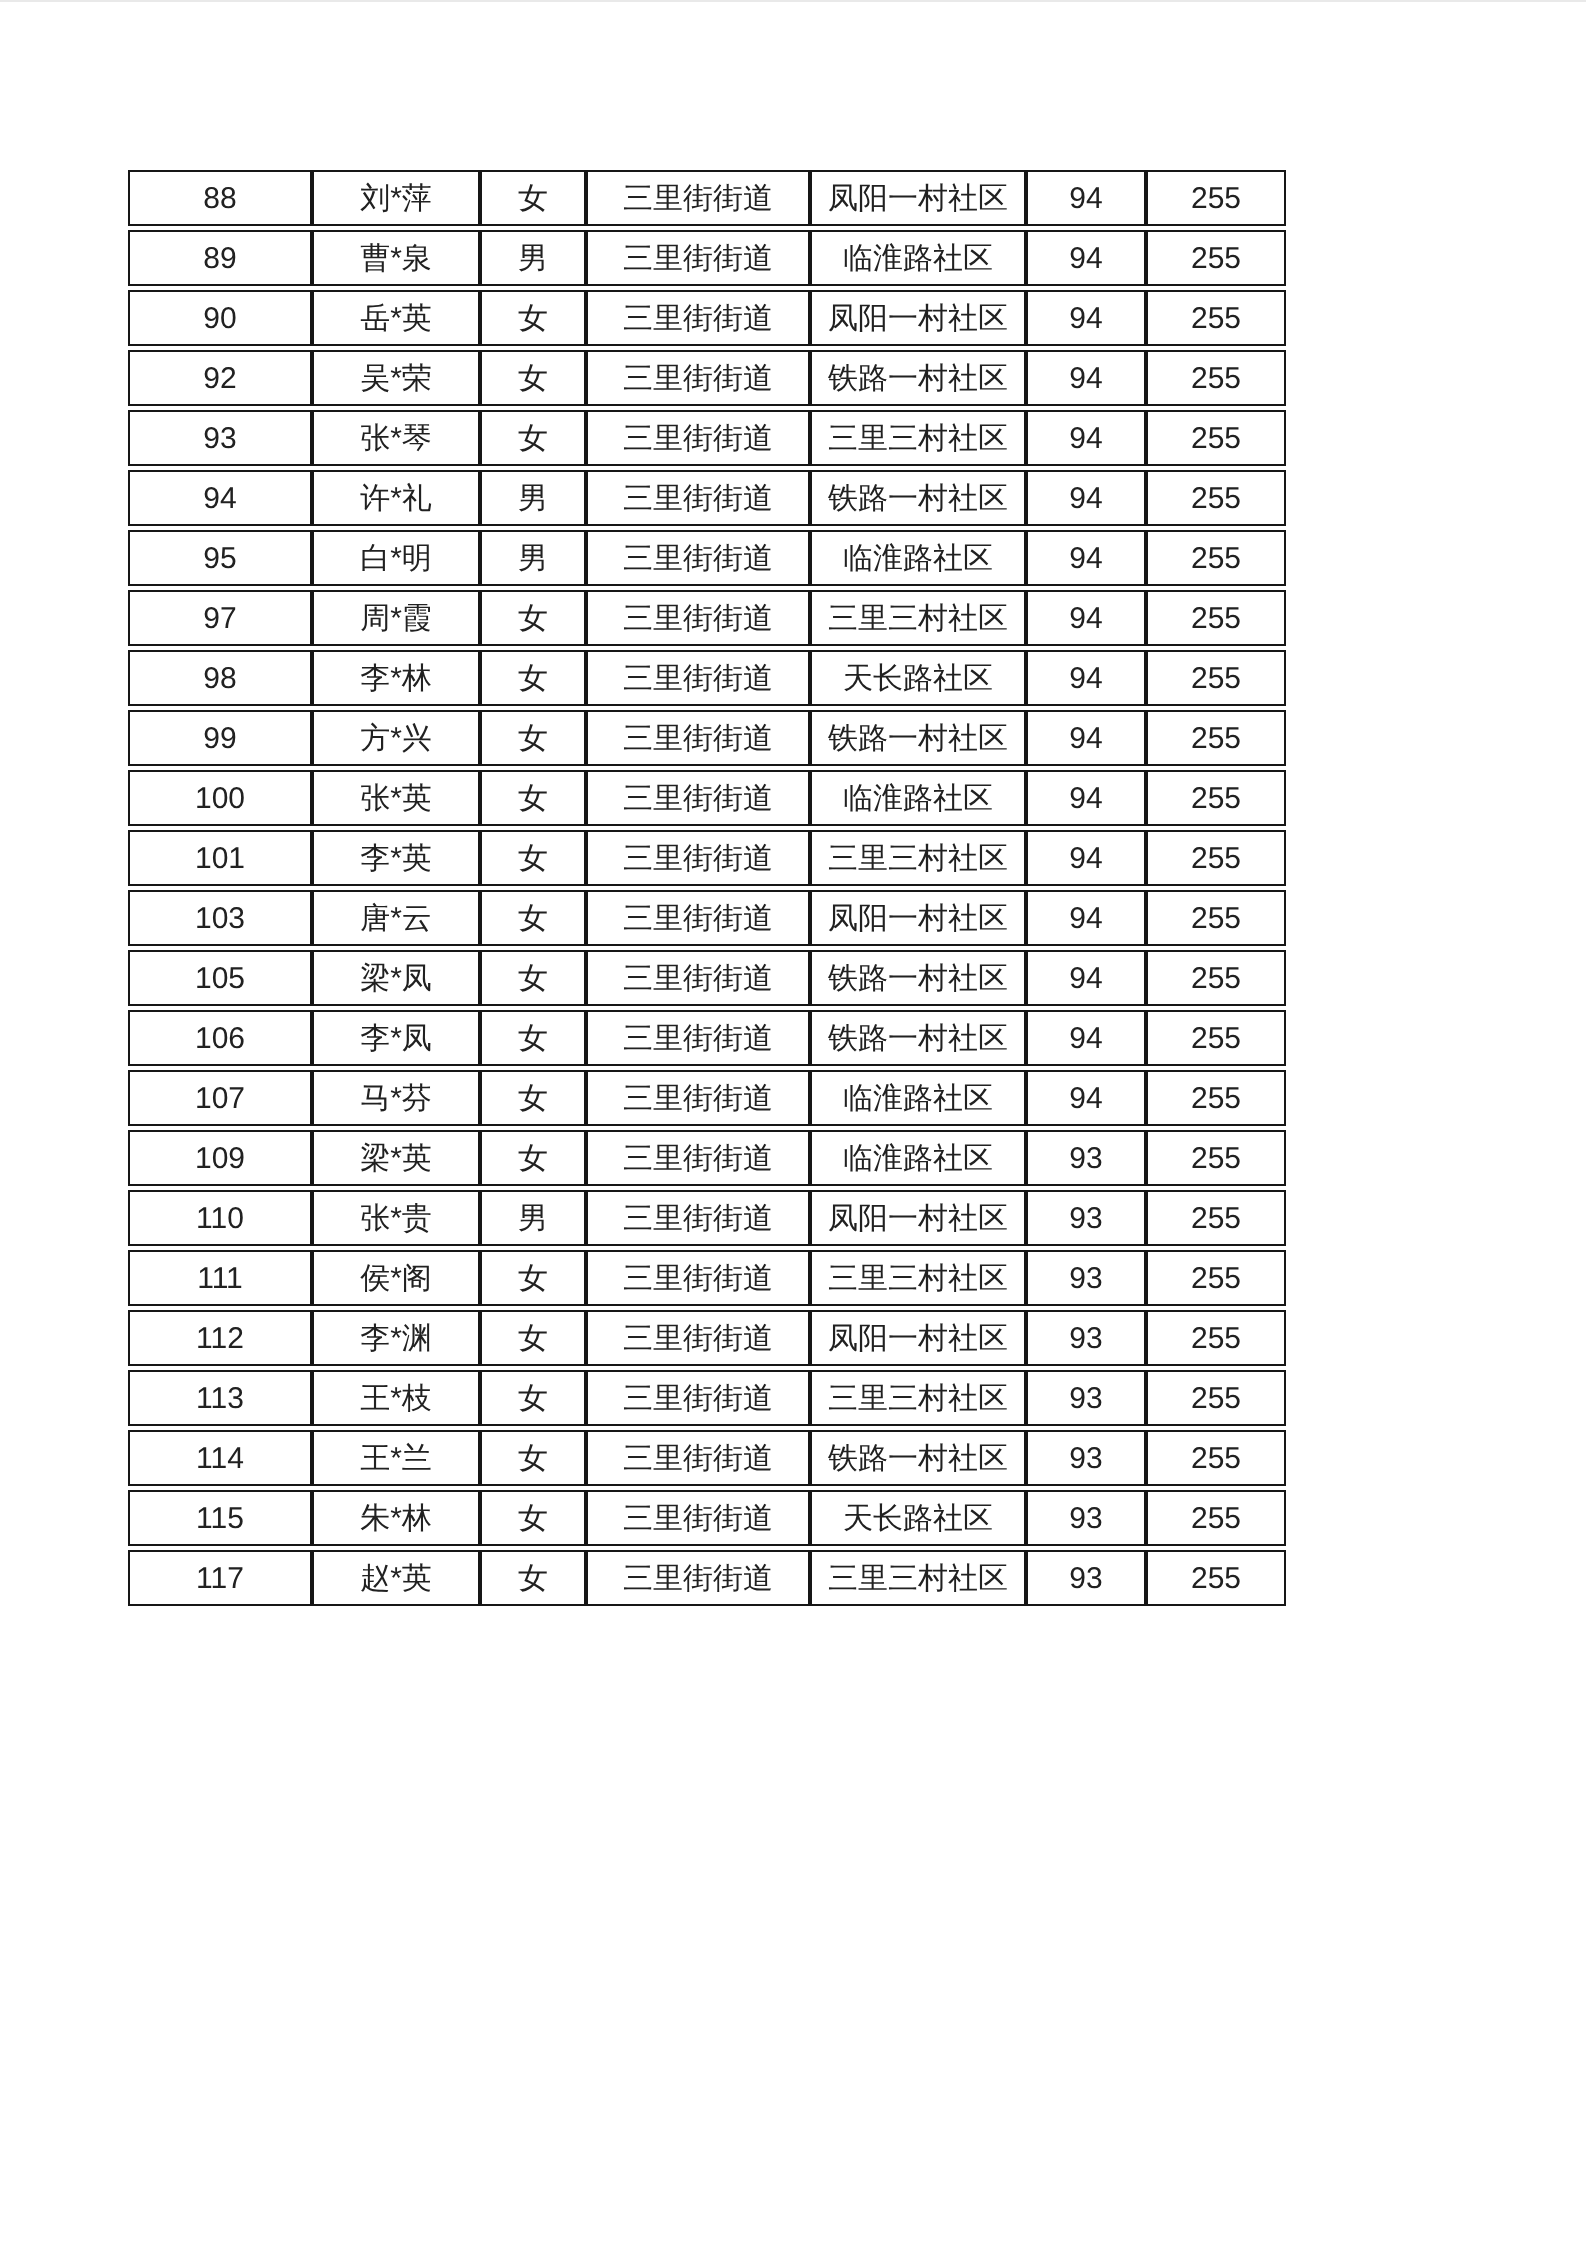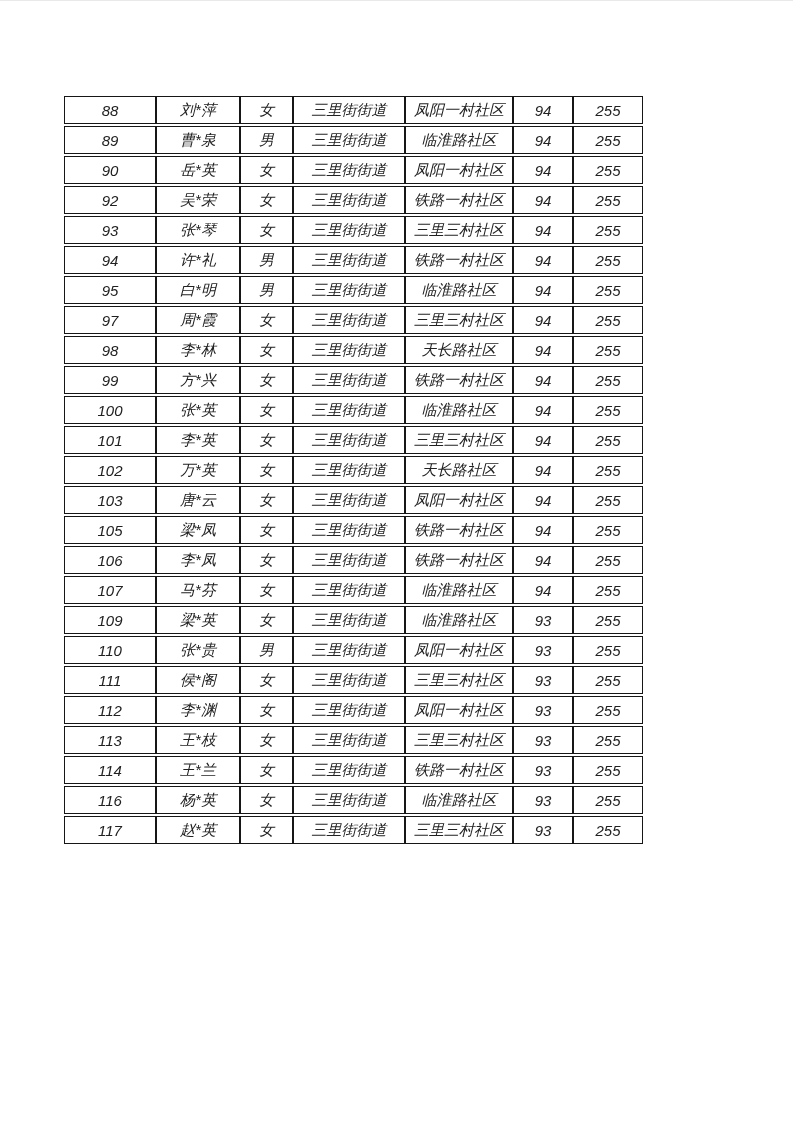--- a/index.html
+++ b/index.html
@@ -17,26 +17,25 @@
   }
   .top-hairline {
     position: absolute;
     top: 0; left: 0; right: 0;
     height: 1px;
     background: #e9e9e9;
   }
   table.roster {
     position: absolute;
     left: 64px;
-    top: 94px;
+    top: 83px;
     width: 579px;
     table-layout: fixed;
     border-collapse: separate;
     border-spacing: 0 2px;
-    font-style: italic;
   }
   table.roster td {
     box-sizing: border-box;
     height: 28px;
     padding: 0 2px;
     border: 1px solid #161616;
     text-align: center;
     vertical-align: middle;
     font-size: 15px;
     color: #212121;
@@ -162,29 +161,20 @@
         <tr>
           <td>101</td>
           <td>李*英</td>
           <td>女</td>
           <td>三里街街道</td>
           <td>三里三村社区</td>
           <td>94</td>
           <td>255</td>
         </tr>
         <tr>
-          <td>102</td>
-          <td>万*英</td>
-          <td>女</td>
-          <td>三里街街道</td>
-          <td>天长路社区</td>
-          <td>94</td>
-          <td>255</td>
-        </tr>
-        <tr>
           <td>103</td>
           <td>唐*云</td>
           <td>女</td>
           <td>三里街街道</td>
           <td>凤阳一村社区</td>
           <td>94</td>
           <td>255</td>
         </tr>
         <tr>
           <td>105</td>
@@ -261,25 +251,25 @@
         <tr>
           <td>114</td>
           <td>王*兰</td>
           <td>女</td>
           <td>三里街街道</td>
           <td>铁路一村社区</td>
           <td>93</td>
           <td>255</td>
         </tr>
         <tr>
-          <td>116</td>
-          <td>杨*英</td>
-          <td>女</td>
-          <td>三里街街道</td>
-          <td>临淮路社区</td>
+          <td>115</td>
+          <td>朱*林</td>
+          <td>女</td>
+          <td>三里街街道</td>
+          <td>天长路社区</td>
           <td>93</td>
           <td>255</td>
         </tr>
         <tr>
           <td>117</td>
           <td>赵*英</td>
           <td>女</td>
           <td>三里街街道</td>
           <td>三里三村社区</td>
           <td>93</td>

